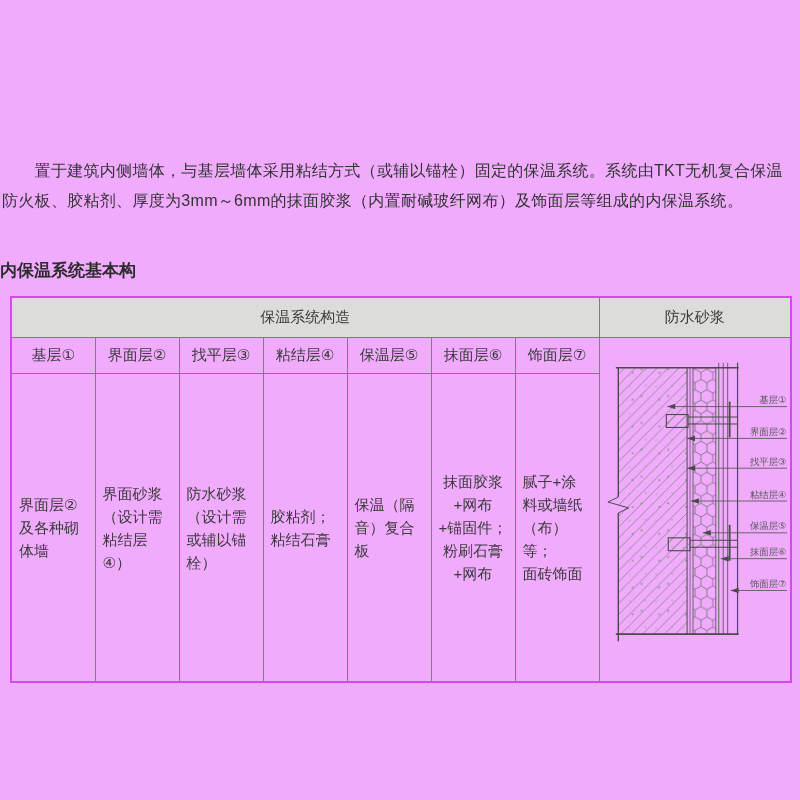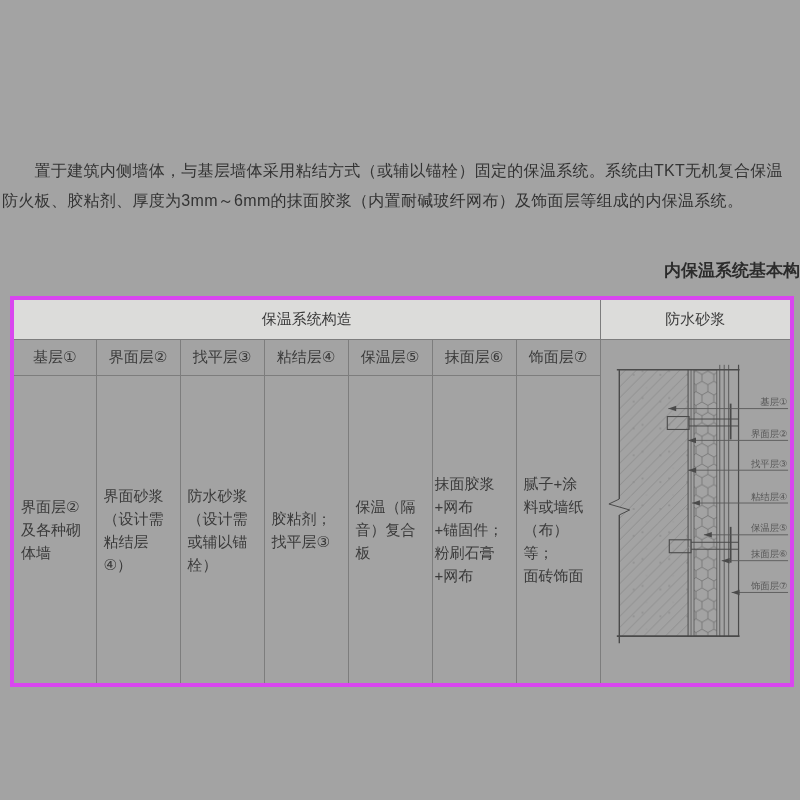--- a/index.html
+++ b/index.html
@@ -1,49 +1,49 @@
 <!DOCTYPE html>
 <html><head>
 <meta charset="utf-8">
 <style>
   html,body{margin:0;padding:0;background:#ffffff;}
   .page{
-    position:relative;width:800px;height:800px;background:#a3a3a3;
+    position:relative;width:800px;height:800px;background:#f0abfc;
     font-family:"Liberation Sans","DejaVu Sans",sans-serif;color:#2f2f2f;overflow:hidden;
   }
   .intro{
     position:absolute;left:2px;top:156px;width:795px;
     font-size:16px;line-height:30px;letter-spacing:0.3px;
     white-space:pre-line;margin:0;color:#333333;
   }
   .tbl-title{
     position:absolute;left:0;top:259px;width:800px;margin:0;
-    text-align:right;font-size:17px;font-weight:bold;color:#2b2b2b;
+    text-align:left;font-size:17px;font-weight:bold;color:#2b2b2b;
   }
   table.main{
     position:absolute;left:10px;top:296px;width:780px;
     border-collapse:collapse;table-layout:fixed;
-    border:4px solid #d946ef;
+    border:2px solid #d946ef;
   }
   table.main td{
     border:1px solid #7d7d7d;color:#3a3a3a;
     font-size:15px;overflow:hidden;
   }
   td.head{
     background:#dcdcda;text-align:center;vertical-align:middle;
     font-size:16px;height:37px;color:#3c3c3c;
   }
   td.colhead{
     text-align:center;vertical-align:middle;height:33px;font-size:15px;
   }
   td.content{
     vertical-align:middle;text-align:left;padding:4px 3px 4px 7px;
     line-height:23px;white-space:pre-line;height:299px;
   }
-  td.content.centered{text-align:left;padding:4px 2px;}
+  td.content.centered{text-align:center;padding:4px 2px;}
   td.diagram-cell{padding:0;vertical-align:top;position:relative;}
   td.diagram-cell svg{display:block;position:absolute;left:0;top:0;}
   text.dlabel{font-size:9.5px;fill:#565656;}
 </style>
 </head>
 <body>
 
 <div class="page">
 
   <p class="intro">　　置于建筑内侧墙体，与基层墙体采用粘结方式（或辅以锚栓）固定的保温系统。系统由TKT无机复合保温
@@ -158,21 +158,21 @@
       <td class="content">界面层②
 及各种砌
 体墙</td>
       <td class="content">界面砂浆
 （设计需
 粘结层④）</td>
       <td class="content">防水砂浆
 （设计需
 或辅以锚栓）</td>
       <td class="content">胶粘剂；
-找平层③</td>
+粘结石膏</td>
       <td class="content">保温（隔
 音）复合
 板</td>
       <td class="content centered">抹面胶浆
 +网布
 +锚固件；
 粉刷石膏
 +网布</td>
       <td class="content">腻子+涂
 料或墙纸

